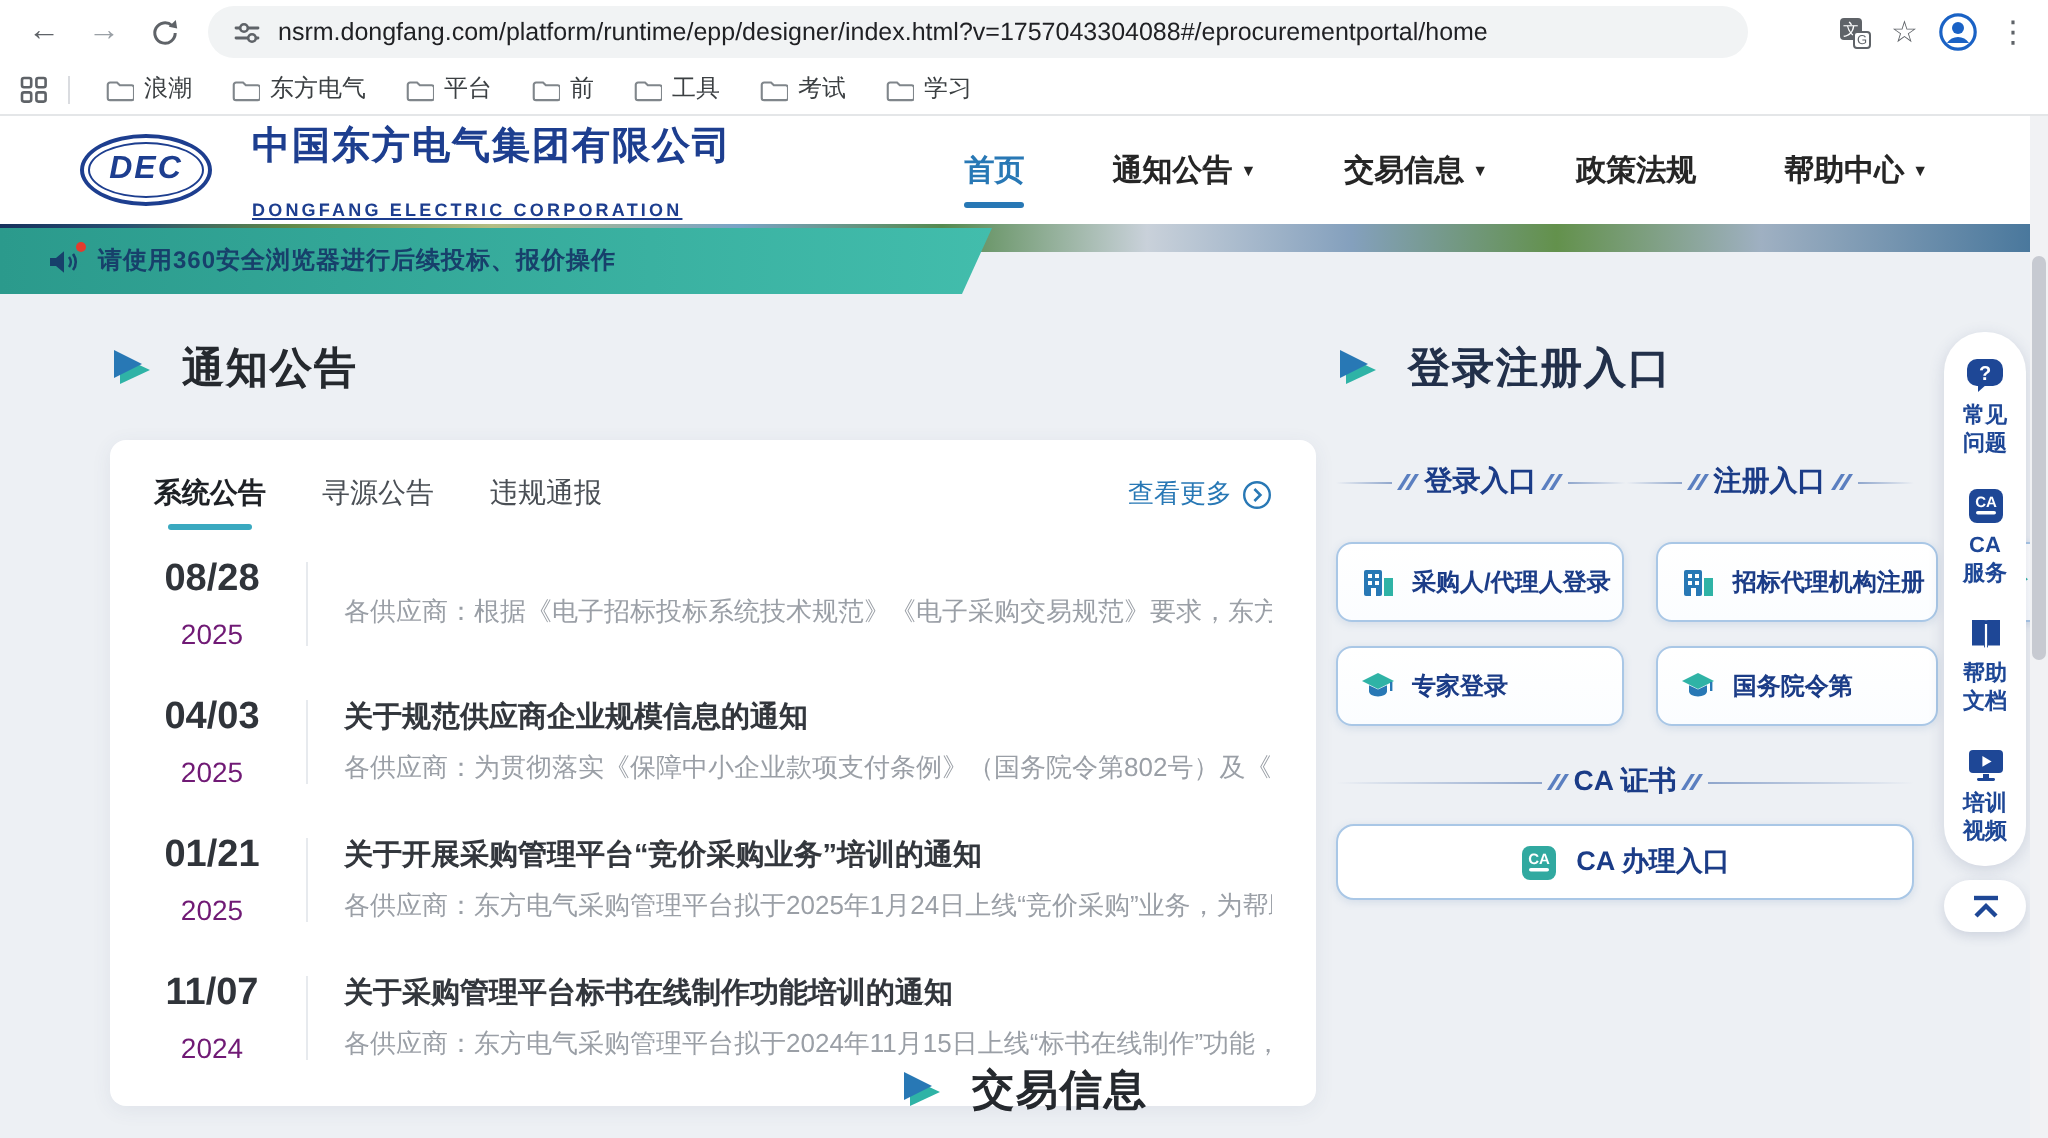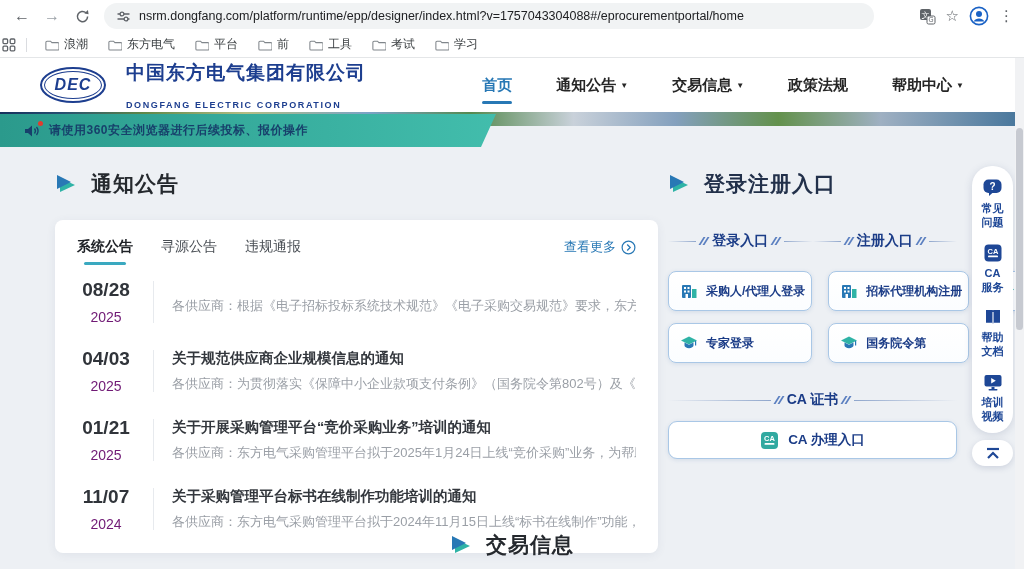--- a/index.html
+++ b/index.html
@@ -10,40 +10,40 @@
   .browser-toolbar { height:32px; background:#ffffff; display:flex; align-items:center; padding:0 10px; gap:6px; }
   .nav-btn { width:24px; height:24px; display:flex; align-items:center; justify-content:center;
              color:#5f6368; font-size:16px; border-radius:50%; cursor:pointer; }
   .nav-btn.fwd { color:#9aa0a6; }
   .url-pill { flex:0 0 770px; height:26px; background:#f1f3f4; border-radius:13px; display:flex;
               align-items:center; padding:9px 12px; gap:8px; margin-left:4px; }
   .url-text { font-size:12.5px; color:#202124; white-space:nowrap; overflow:hidden; }
   .toolbar-right { display:flex; align-items:center; gap:10px; margin-left:auto; }
   .tb-ic { color:#5f6368; font-size:15px; display:flex; align-items:center; cursor:pointer; }
 
-  .bookmarks-bar { height:26px; background:#fff; display:flex; align-items:center; padding:0 2px; gap:4px;
+  .bookmarks-bar { height:26px; background:#fff; display:flex; align-items:center; padding:0 10px; gap:4px;
                    border-bottom:1px solid #e4e6e8; }
   .bm-sep { width:1px; height:14px; background:#dadce0; margin:0 6px; }
   .bookmark { display:flex; align-items:center; gap:5px; padding:2px 8px; border-radius:4px;
               font-size:12px; color:#3c4043; cursor:pointer; white-space:nowrap; }
 
   
   .page { position:relative; width:1024px; height:511px; background:#edf0f4; overflow:hidden; }
 
   .site-header { position:absolute; top:0; left:0; width:100%; height:54px; background:#fff; display:flex;
                  align-items:center; padding:0 40px; z-index:5; }
   .logo-wrap { display:flex; align-items:center; gap:20px; }
   .logo-oval { width:66px; height:36px; border:2.5px solid #1d3e8f; border-radius:50%; display:flex;
                align-items:center; justify-content:center; }
   .logo-oval-inner { width:58px; height:28px; border:1.5px solid #1d3e8f; border-radius:50%; display:flex;
                align-items:center; justify-content:center; font-size:16px; font-weight:bold; font-style:italic;
                color:#1d3e8f; letter-spacing:1px; }
   .company { display:flex; flex-direction:column; }
   .company-cn { font-size:19px; font-weight:bold; color:#1d3e8f; letter-spacing:1px; }
-  .company-en { font-size:9px; font-weight:bold; color:#1d3e8f; letter-spacing:1.6px; margin-top:14px; }
+  .company-en { font-size:9px; font-weight:bold; color:#1d3e8f; letter-spacing:1.6px; margin-top:14px;text-decoration:underline; }
 
   .main-nav { display:flex; align-items:center; gap:44px; margin-left:auto; padding-right:20px; }
   .nav-item { position:relative; font-size:15px; font-weight:600; color:#262626; cursor:pointer;
               display:flex; align-items:center; gap:4px; }
   .nav-item .caret { font-size:8px; color:#262626; }
   .nav-item.active { color:#2878b5; }
   .nav-item.active::after { content:""; position:absolute; left:50%; transform:translateX(-50%);
               bottom:-9px; width:30px; height:3px; background:#2878b5; border-radius:2px; }
 
   .hero-strip { position:absolute; top:54px; left:0; width:100%; height:14px;
@@ -92,21 +92,21 @@
   .hline.rev { background:linear-gradient(90deg,#8fa6cc,rgba(120,145,190,0)); }
   .slashes { display:flex; gap:2px; }
   .slashes i { width:2px; height:8px; background:#5b7fc0; transform:skewX(-32deg); display:block; }
 
   .btn-grid { display:grid; grid-template-columns:1fr 1fr 1fr 1fr; gap:12px 16px; margin-top:21px; }
   .entry-btn { height:40px; background:linear-gradient(#ffffff,#fbfdff); border:1px solid #a9c7e6;
                border-radius:8px; display:flex; align-items:center; gap:8px; padding:0 6px 0 11px;
                font-size:12px; font-weight:600; color:#1b3c87; cursor:pointer;
                box-shadow:0 1px 4px rgba(90,130,180,.18); white-space:nowrap; }
   .ca-header { display:flex; align-items:center; justify-content:center; gap:5px; color:#1b3c87;
-               font-weight:bold; font-size:14px; margin-top:28px; }
+               font-weight:bold; font-size:14px; margin-top:19px; }
   .ca-btn { margin-top:12px; height:38px; width:100%; background:#fff; border:1px solid #a9c7e6;
             border-radius:9px; display:flex; align-items:center; justify-content:center; gap:9px;
             font-size:13.5px; font-weight:600; color:#1b3c87; cursor:pointer;
             box-shadow:0 1px 4px rgba(90,130,180,.18); }
 
   
   .bottom-title { position:absolute; top:473px; left:50%; transform:translateX(-50%); }
 
   
   .side-toolbar { position:absolute; left:972px; top:108px; width:41px; background:#fff; border-radius:20px;

